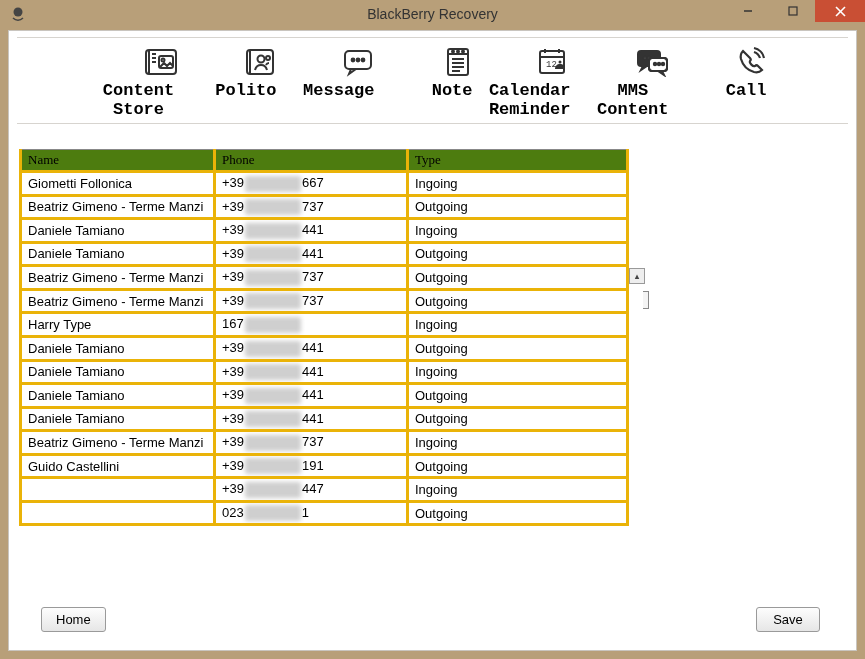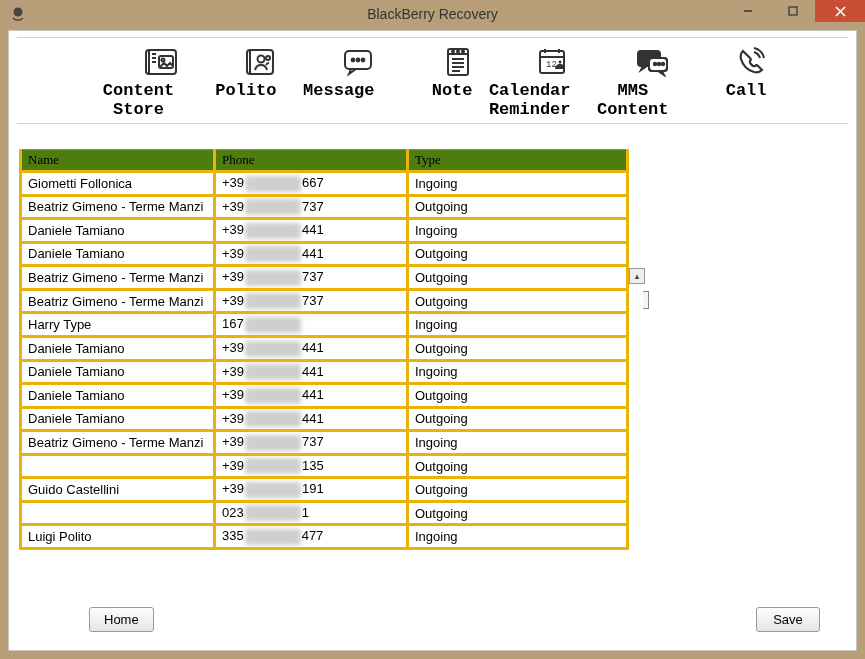--- a/index.html
+++ b/index.html
@@ -158,21 +158,21 @@
     height: 18px;
     border: 1px solid #888;
     border-left: none;
     background: #f4f4f4;
   }
   .bottom-btns {
     position: absolute;
     left: 0; right: 0; bottom: 18px;
     display: flex;
     justify-content: space-between;
-    padding: 0 36px 0 80px;
+    padding: 0 36px 0 32px;
   }
   .btn {
     min-width: 64px;
     padding: 4px 14px;
     background: linear-gradient(#fdfdfd,#e6e6e6);
     border: 1px solid #9a9a9a;
     border-radius: 3px;
     font-size: 13px;
     cursor: pointer;
   }
@@ -370,38 +370,33 @@
             <td class="col-name">Daniele Tamiano</td>
             <td class="col-phone phone-cell"><span class="phone-pre">+39</span><span class="blur-mid"></span><span class="phone-suf">441</span></td>
             <td class="col-type">Outgoing</td>
           </tr>
           <tr>
             <td class="col-name">Beatriz Gimeno - Terme Manzi</td>
             <td class="col-phone phone-cell"><span class="phone-pre">+39</span><span class="blur-mid"></span><span class="phone-suf">737</span></td>
             <td class="col-type">Ingoing</td>
           </tr>
           <tr>
-            <td class="col-name"></td>
-            <td class="col-phone phone-cell"><span class="phone-pre">+39</span><span class="blur-mid"></span><span class="phone-suf">135</span></td>
-            <td class="col-type">Outgoing</td>
-          </tr>
-          <tr>
             <td class="col-name">Guido Castellini</td>
             <td class="col-phone phone-cell"><span class="phone-pre">+39</span><span class="blur-mid"></span><span class="phone-suf">191</span></td>
             <td class="col-type">Outgoing</td>
           </tr>
           <tr>
             <td class="col-name"></td>
+            <td class="col-phone phone-cell"><span class="phone-pre">+39</span><span class="blur-mid"></span><span class="phone-suf">447</span></td>
+            <td class="col-type">Ingoing</td>
+          </tr>
+          <tr>
+            <td class="col-name"></td>
             <td class="col-phone phone-cell"><span class="phone-pre">023</span><span class="blur-mid"></span><span class="phone-suf">1</span></td>
             <td class="col-type">Outgoing</td>
-          </tr>
-          <tr>
-            <td class="col-name">Luigi Polito</td>
-            <td class="col-phone phone-cell"><span class="phone-pre">335</span><span class="blur-mid"></span><span class="phone-suf">477</span></td>
-            <td class="col-type">Ingoing</td>
           </tr>
         </tbody>
     </table>
     <div class="scroll-track">
       <div class="scroll-up">▴</div>
 
     </div>
   </div>
   <div class="scroll-tab"></div>
 

